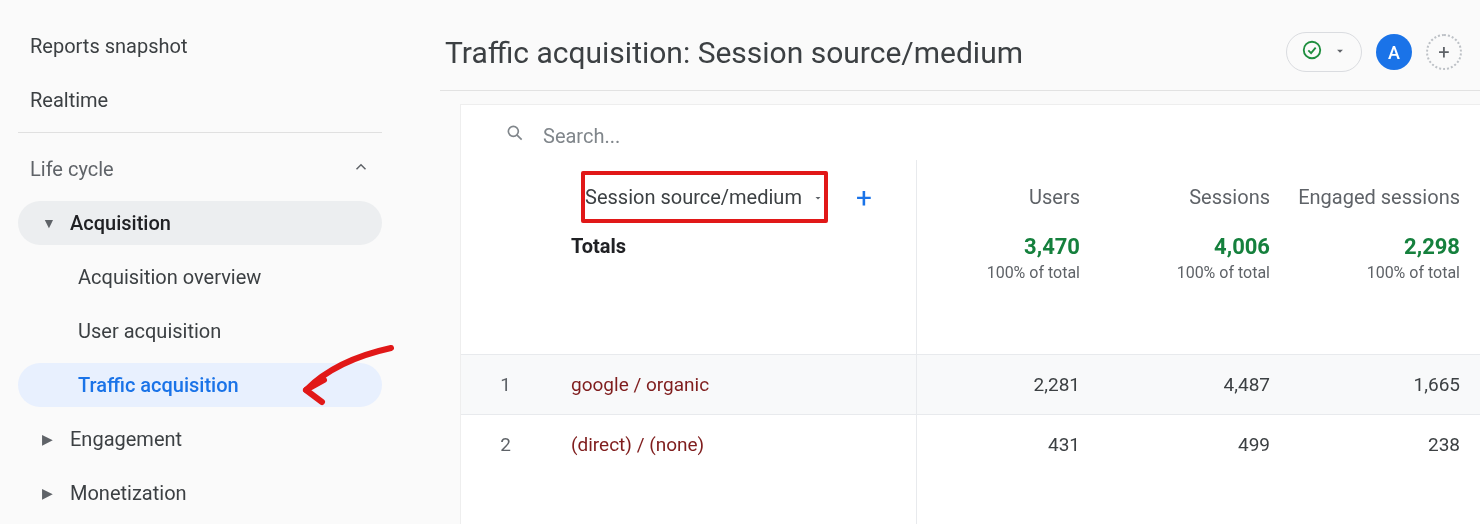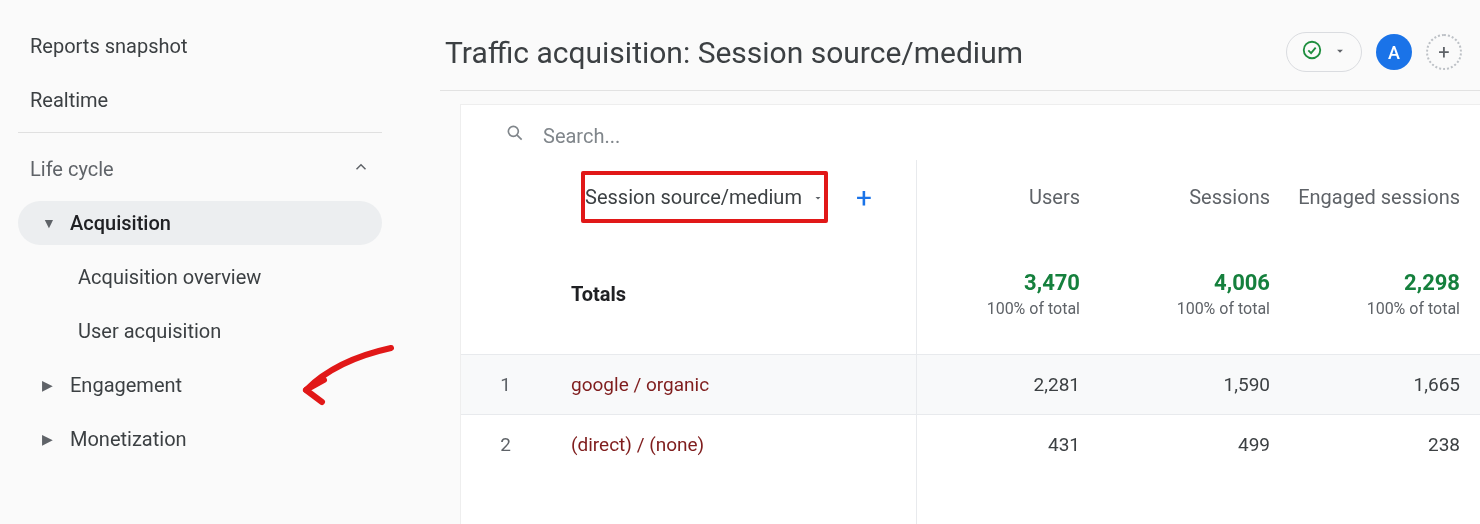--- a/index.html
+++ b/index.html
@@ -166,21 +166,21 @@
   .plus-btn { color: #1a73e8; font-size: 28px; font-weight: 400; }
   .vline {
     position: absolute;
     left: 455px;
     top: 0; bottom: -340px;
     width: 1px;
     background: #e8eaed;
   }
   .totals-row {
     display: flex;
-    align-items: center;
+    align-items: flex-start;
     height: 120px;
     background: #fff;
   }
   .totals-row .col-dim { font-weight: 700; color: #202124; font-size: 20px; padding-left: 40px; }
   .metric-cell {
     display: flex; flex-direction: column; align-items: flex-end; justify-content: center;
   }
   .metric-value { font-size: 22px; font-weight: 700; color: #15803d; }
   .metric-sub { font-size: 16px; color: #5f6368; margin-top: 4px; }
   .row { height: 60px; align-items: center; font-size: 19px; }
@@ -219,20 +219,23 @@
   </div>
   <div class="nav-item nav-indent-1 active-parent">
     <span class="caret">▼</span>
     <span>Acquisition</span>
   </div>
   <div class="nav-item nav-indent-2">
     <span>Acquisition overview</span>
   </div>
   <div class="nav-item nav-indent-2">
     <span>User acquisition</span>
+  </div>
+  <div class="nav-item nav-indent-2 active">
+    <span>Traffic acquisition</span>
   </div>
   <div class="nav-item nav-indent-1">
     <span class="caret">▶</span>
     <span>Engagement</span>
   </div>
   <div class="nav-item nav-indent-1">
     <span class="caret">▶</span>
     <span>Monetization</span>
   </div>
 </nav>
@@ -313,21 +316,21 @@
       <div class="col-metric metric-cell">
         <span class="metric-value">2,298</span>
         <span class="metric-sub">100% of total</span>
       </div>
     </div>
 
     <div class="row">
       <div class="col-idx">1</div>
       <div class="col-dim">google / organic</div>
       <div class="col-metric">2,281</div>
-      <div class="col-metric">1,590</div>
+      <div class="col-metric">4,487</div>
       <div class="col-metric">1,665</div>
     </div>
     <div class="row">
       <div class="col-idx">2</div>
       <div class="col-dim">(direct) / (none)</div>
       <div class="col-metric">431</div>
       <div class="col-metric">499</div>
       <div class="col-metric">238</div>
     </div>
   </div>

